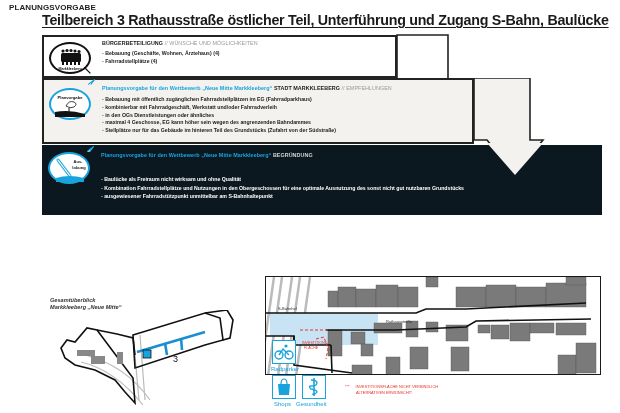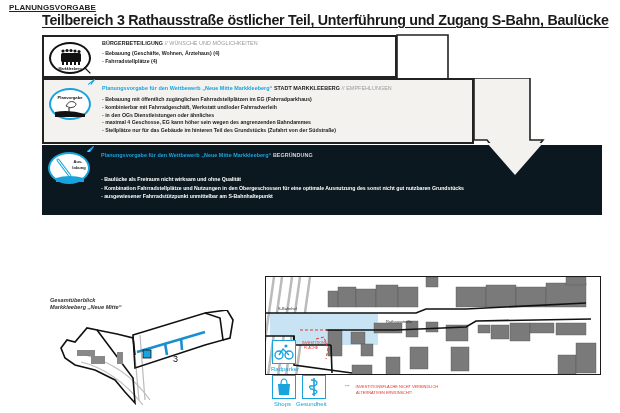--- a/index.html
+++ b/index.html
@@ -1,19 +1,19 @@
 <!DOCTYPE html>
 <html><head>
 <meta charset="utf-8">
 <style>
   * { box-sizing: border-box; margin: 0; padding: 0; }
   html, body { width: 620px; height: 413px; background: #ffffff; overflow: hidden; }
   body { position: relative; font-family: "Liberation Sans", sans-serif; color: #1a1a1a; }
 
-  .section-label { position: absolute; left: 9px; top: 3px; font-size: 8px; font-weight: bold; letter-spacing: 0.1px; color: #222; text-decoration: underline; }
+  .section-label { position: absolute; left: 9px; top: 3px; font-size: 8px; font-weight: bold; letter-spacing: 0.1px; color: #222; }
   .page-title { position: absolute; left: 42px; top: 11px; font-size: 15.5px; font-weight: bold; color: #1a1a1a; letter-spacing: -0.3px; white-space: nowrap; transform: scaleX(0.92); transform-origin: left top; text-decoration: underline; text-decoration-thickness: 1px; text-underline-offset: 2px; }
 
   .box { position: absolute; border: 1.5px solid #222; }
   .box1 { left: 42px; top: 35px; width: 355px; height: 43px; background: #fff; border-width: 2px; }
   .box2 { left: 42px; top: 78px; width: 432px; height: 66px; background: #f3f2ee; border-width: 2px; }
   .box3 { left: 42px; top: 145px; width: 560px; height: 70px; background: #0b1820; border-color: #0b1820; }
 
   .icon-bubble { position: absolute; left: 5px; top: 5px; width: 42px; height: 32px; border-radius: 50%; }
   .bubble-1 { border: 2px solid #111; background: #fff; }
   .bubble-2 { border: 2px solid #19a3dd; background: #fff; top: 8px; }

